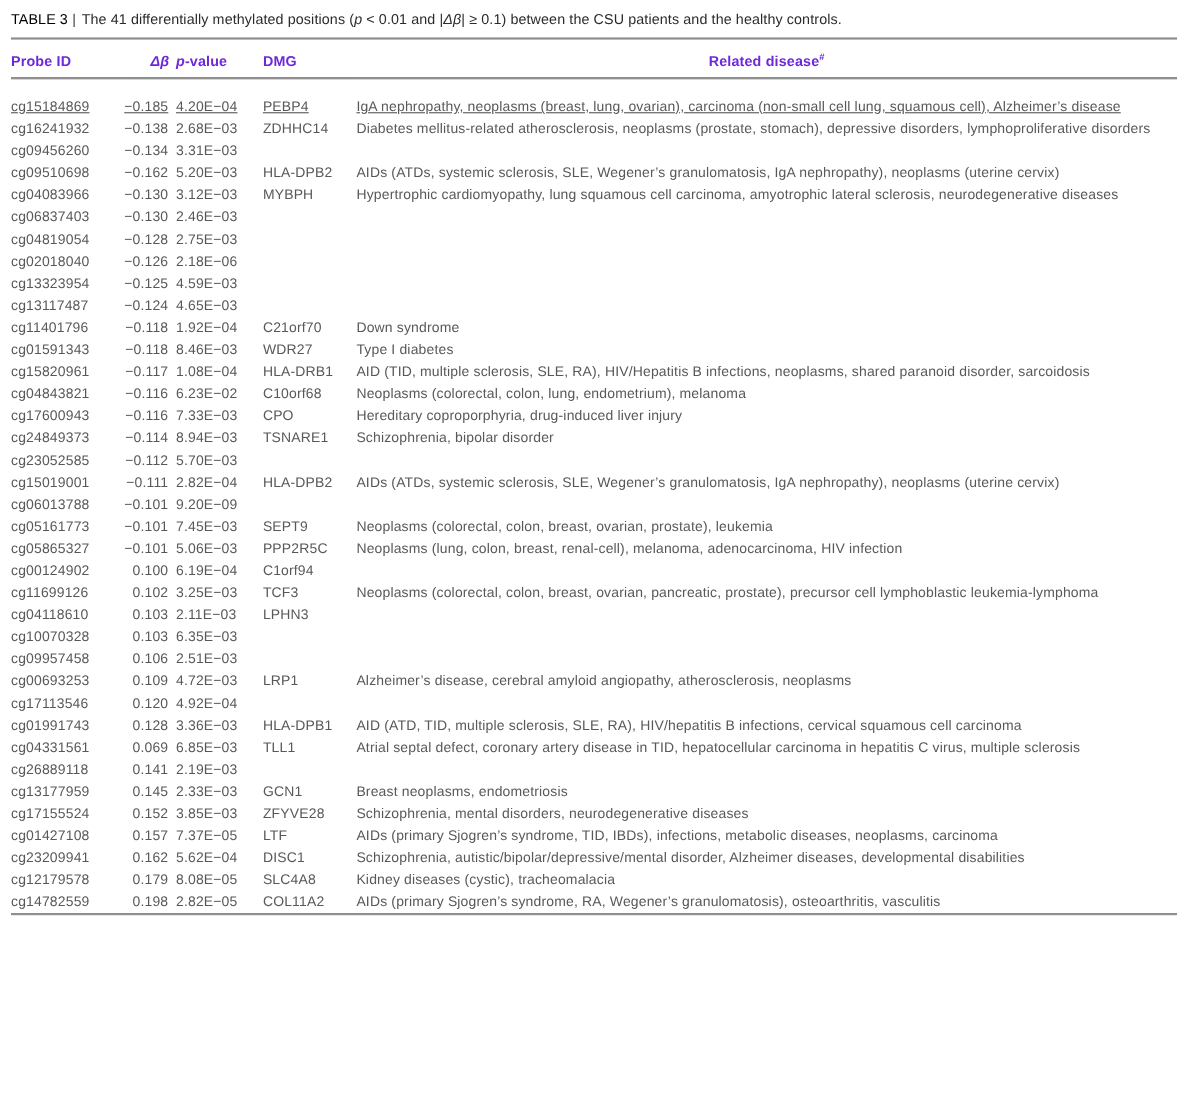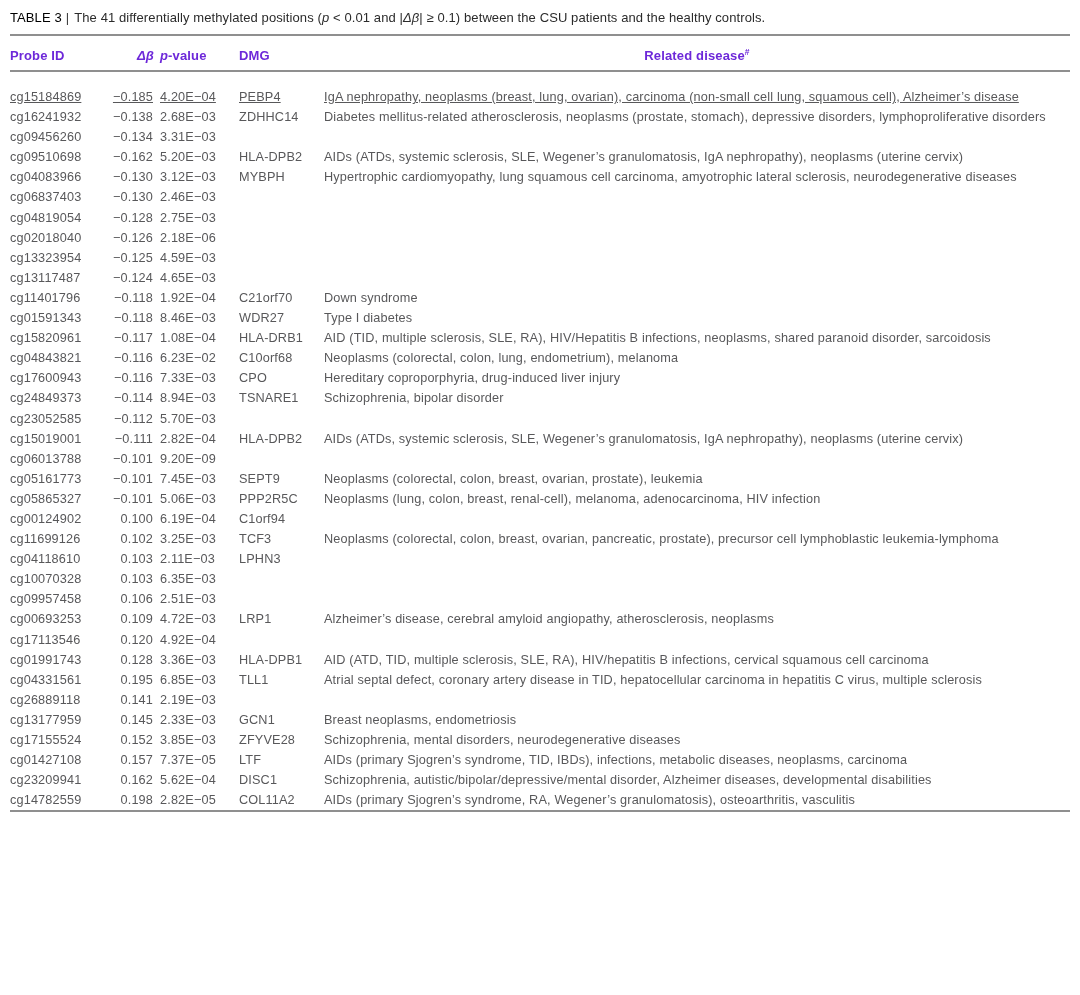--- a/index.html
+++ b/index.html
@@ -336,21 +336,21 @@
   <tr>
     <td>cg01991743</td>
     <td class="num">0.128</td>
     <td>3.36E−03</td>
     <td>HLA-DPB1</td>
     <td class="disease">AID (ATD, TID, multiple sclerosis, SLE, RA), HIV/hepatitis B infections, cervical squamous cell carcinoma</td>
   </tr>
 
   <tr>
     <td>cg04331561</td>
-    <td class="num">0.195</td>
+    <td class="num">0.069</td>
     <td>6.85E−03</td>
     <td>TLL1</td>
     <td class="disease">Atrial septal defect, coronary artery disease in TID, hepatocellular carcinoma in hepatitis C virus, multiple sclerosis</td>
   </tr>
 
   <tr>
     <td>cg26889118</td>
     <td class="num">0.141</td>
     <td>2.19E−03</td>
     <td></td>
@@ -382,20 +382,27 @@
   </tr>
 
   <tr>
     <td>cg23209941</td>
     <td class="num">0.162</td>
     <td>5.62E−04</td>
     <td>DISC1</td>
     <td class="disease">Schizophrenia, autistic/bipolar/depressive/mental disorder, Alzheimer diseases, developmental disabilities</td>
   </tr>
 
+  <tr>
+    <td>cg12179578</td>
+    <td class="num">0.179</td>
+    <td>8.08E−05</td>
+    <td>SLC4A8</td>
+    <td class="disease">Kidney diseases (cystic), tracheomalacia</td>
+  </tr>
 
 
   <tr>
     <td>cg14782559</td>
     <td class="num">0.198</td>
     <td>2.82E−05</td>
     <td>COL11A2</td>
     <td class="disease">AIDs (primary Sjogren’s syndrome, RA, Wegener’s granulomatosis), osteoarthritis, vasculitis</td>
   </tr>
 </tbody>

